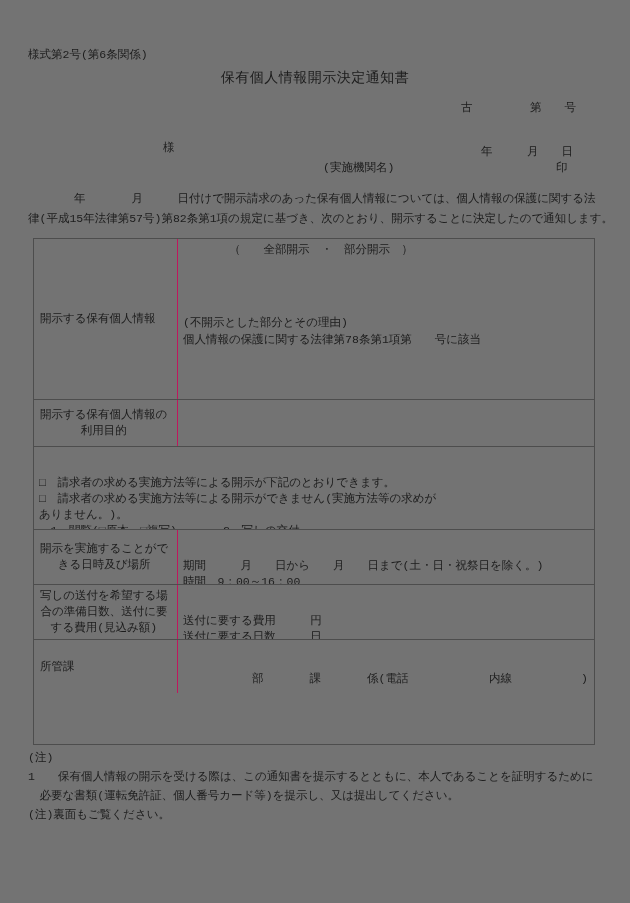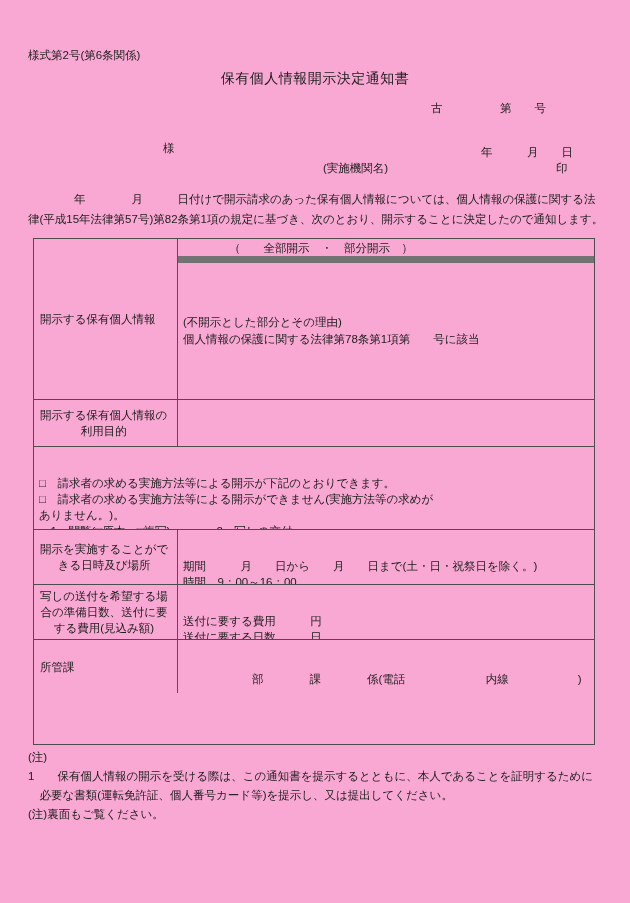--- a/index.html
+++ b/index.html
@@ -1,18 +1,18 @@
 <!DOCTYPE html>
 <html><head>
 <meta charset="utf-8">
 <style>
   html,body { margin:0; padding:0; background:#e8e8e8; }
   .page {
-    position:relative; width:630px; height:903px; background:#f9a8d4;
-    font-family:Liberation Sans, sans-serif;
+    position:relative; width:630px; height:903px; background:#737373;
+    font-family:Liberation Mono, monospace;
     color:#1c1c1c; font-size:11.5px; overflow:hidden;
     margin:0 auto;
   }
   .abs { position:absolute; white-space:pre; line-height:16px; }
   .title { font-size:14px; line-height:17px; width:630px; text-align:center; letter-spacing:0.5px; }
 
   .tbl {
     position:absolute; left:33px; top:238px; width:562px; height:507px;
     border:1px solid #4d4d4d; box-sizing:border-box;
     display:flex; flex-direction:column;
@@ -25,21 +25,21 @@
     white-space:pre; line-height:16px;text-align:center;
   }
   .cnt {
     flex:1; box-sizing:border-box; padding-left:5px;
     white-space:pre; line-height:16px; overflow:hidden;margin-top:24px;
   }
   .cnt.top { padding-top:4px; }
   .cnt.mid { display:flex; align-items:center; }
   .colstack { flex:1; display:flex; flex-direction:column; box-sizing:border-box; }
   .sub1 {
-    height:24px; box-sizing:border-box; border-bottom:7px solid #737373;
+    height:24px; box-sizing:border-box; border-bottom:3px solid #737373;
     display:flex; align-items:center; padding-left:5px; white-space:pre; line-height:16px;text-align:center;
   }
   .sub2 {
     flex:1; display:flex; flex-direction:column; justify-content:center;
     padding-left:5px; white-space:pre; line-height:17px;
   }
   .r1 { height:160px; }
   .r2 { height:47px; }
   .r3 { height:83px; }
   .r4 { height:55px; }
@@ -50,21 +50,21 @@
 </style>
 </head>
 <body>
 
 <div class="page">
 
   <div class="abs" style="left:28px; top:47px;">様式第2号(第6条関係)</div>
 
   <div class="abs title" style="left:0px; top:70px;">保有個人情報開示決定通知書</div>
 
-  <div class="abs" style="left:431px; top:100px;">古　　　　　第　　号</div>
+  <div class="abs" style="left:461px; top:100px;">古　　　　　第　　号</div>
 
   <div class="abs" style="left:481px; top:121px;margin-top:23px;">年　　　月　　日</div>
 
   <div class="abs" style="left:163px; top:140px;">様</div>
 
   <div class="abs" style="left:323px; top:160px;">(実施機関名)</div>
 
   <div class="abs" style="left:556px; top:160px;">印</div>
 
   <div class="abs" style="left:28px; top:189px; line-height:20px; width:595px;">　　　　年　　　　月　　　日付けで開示請求のあった保有個人情報については、個人情報の保護に関する法

